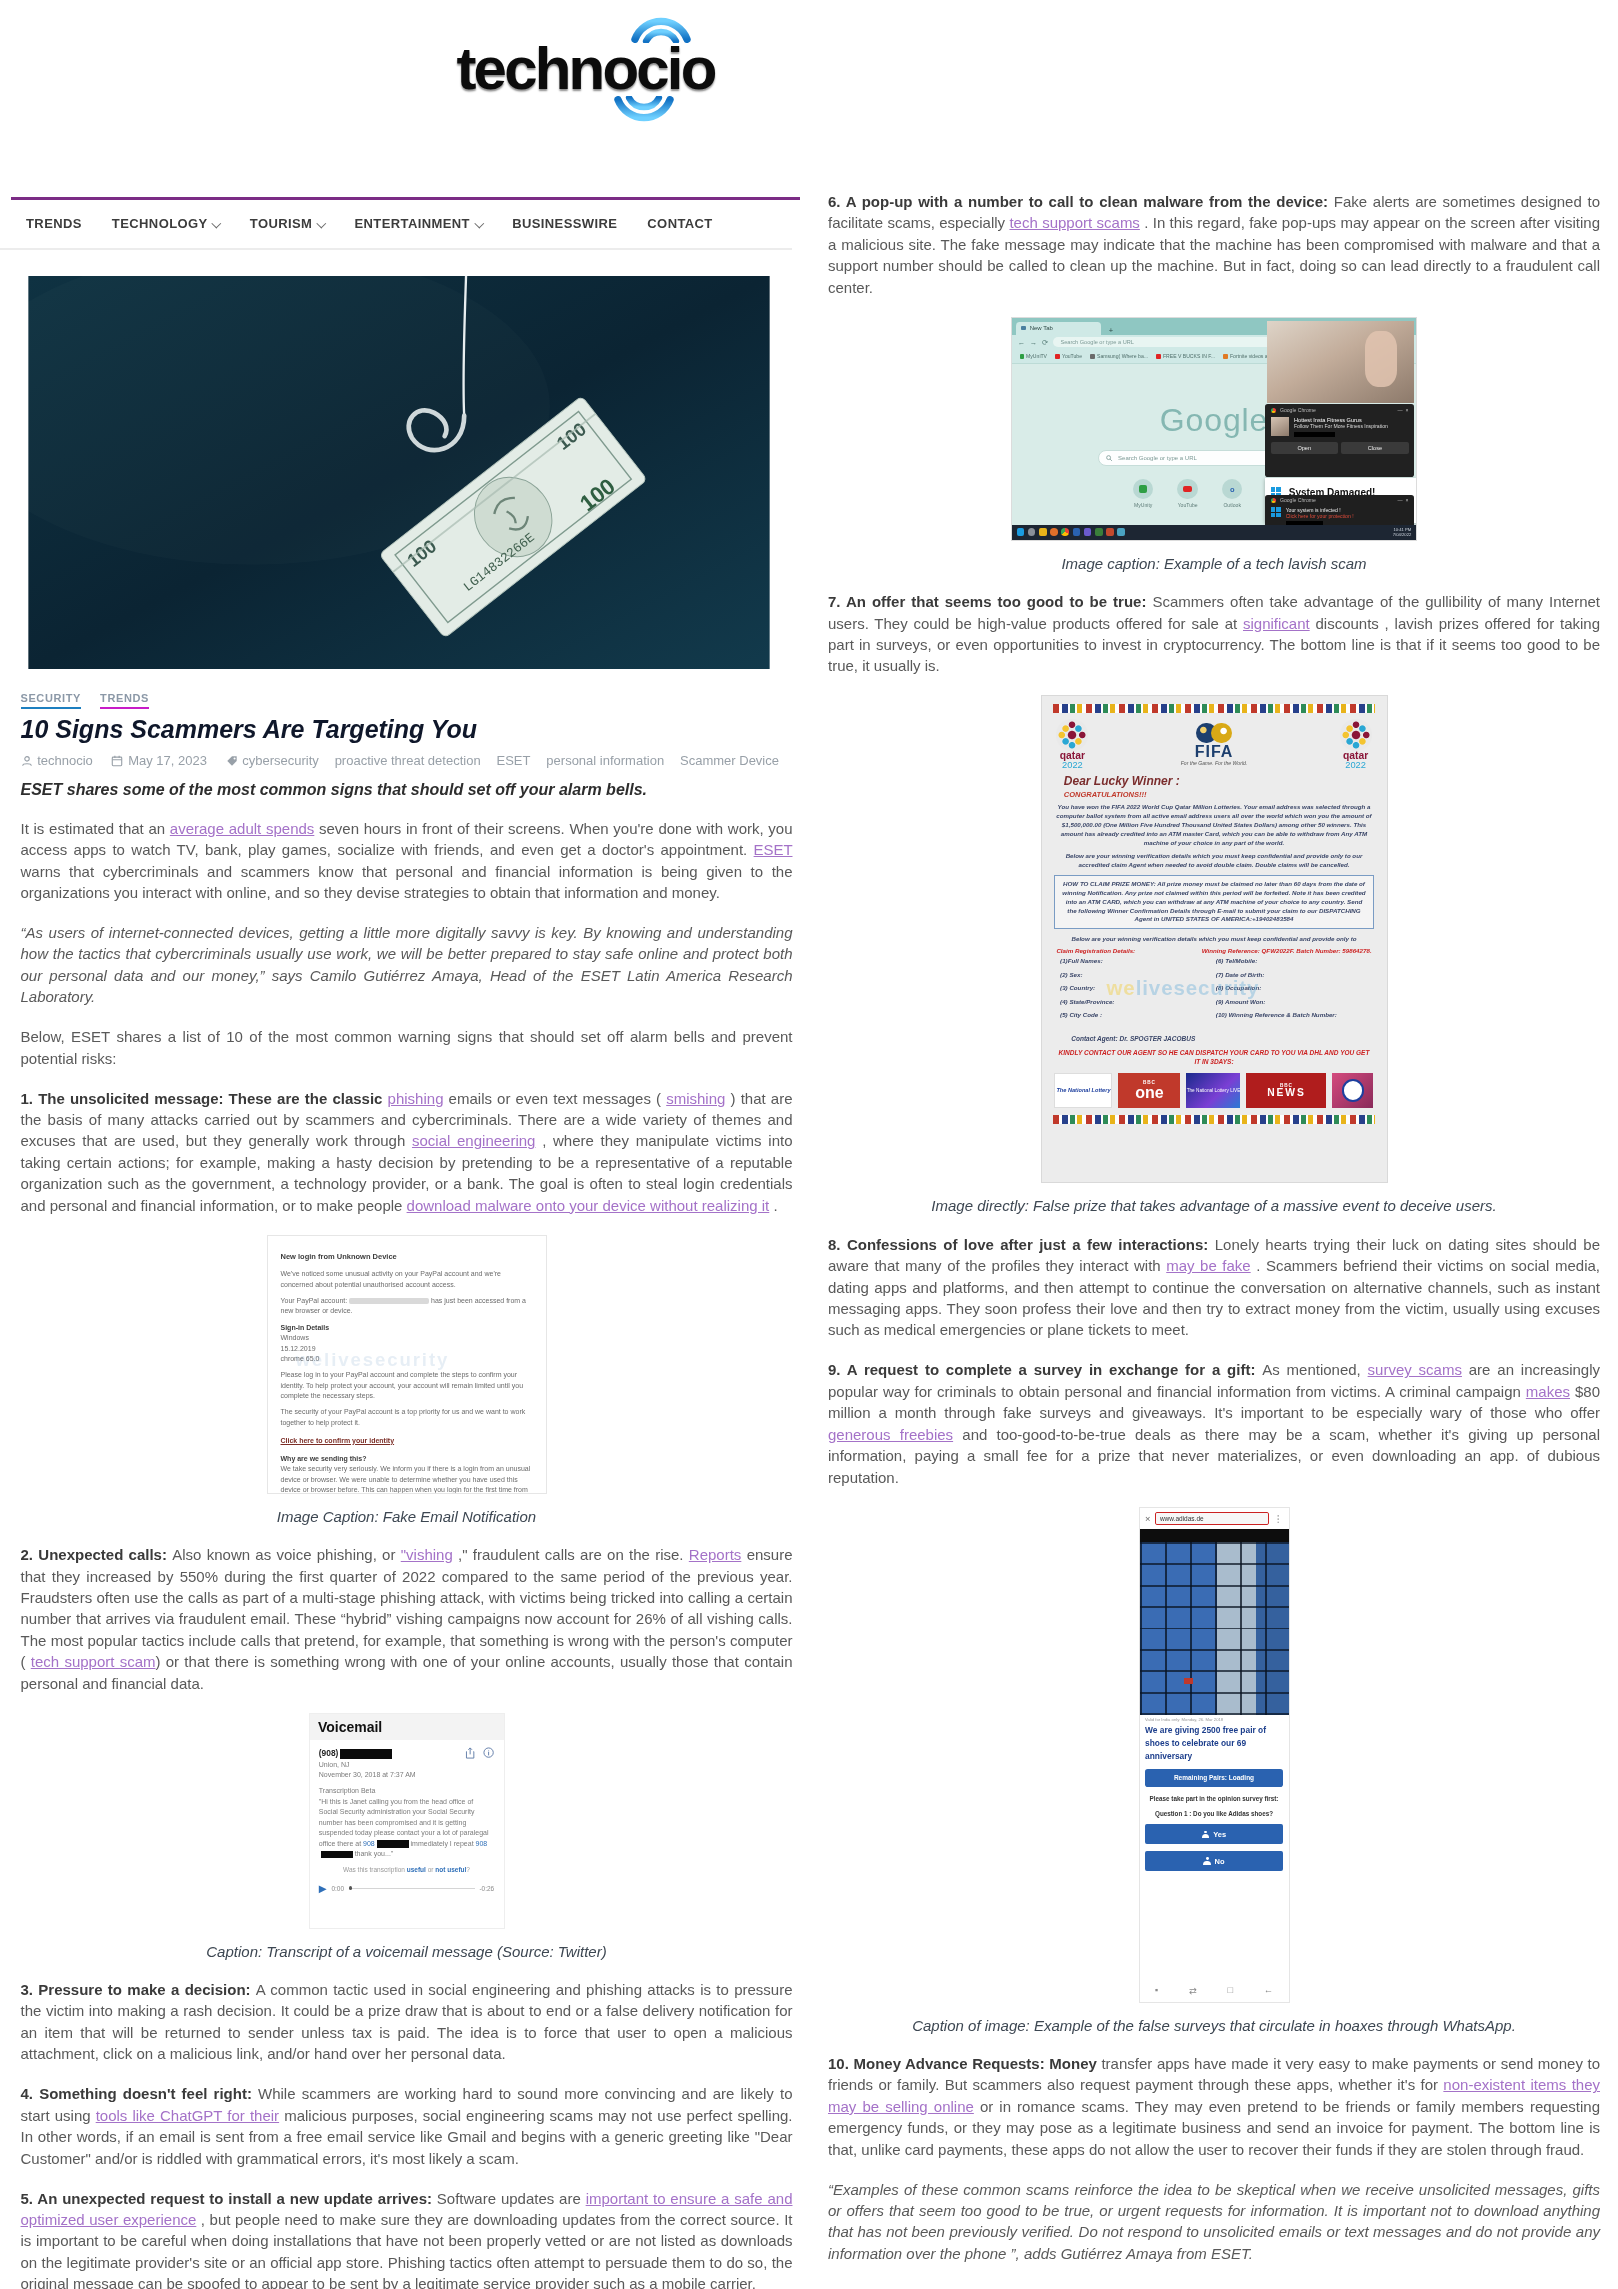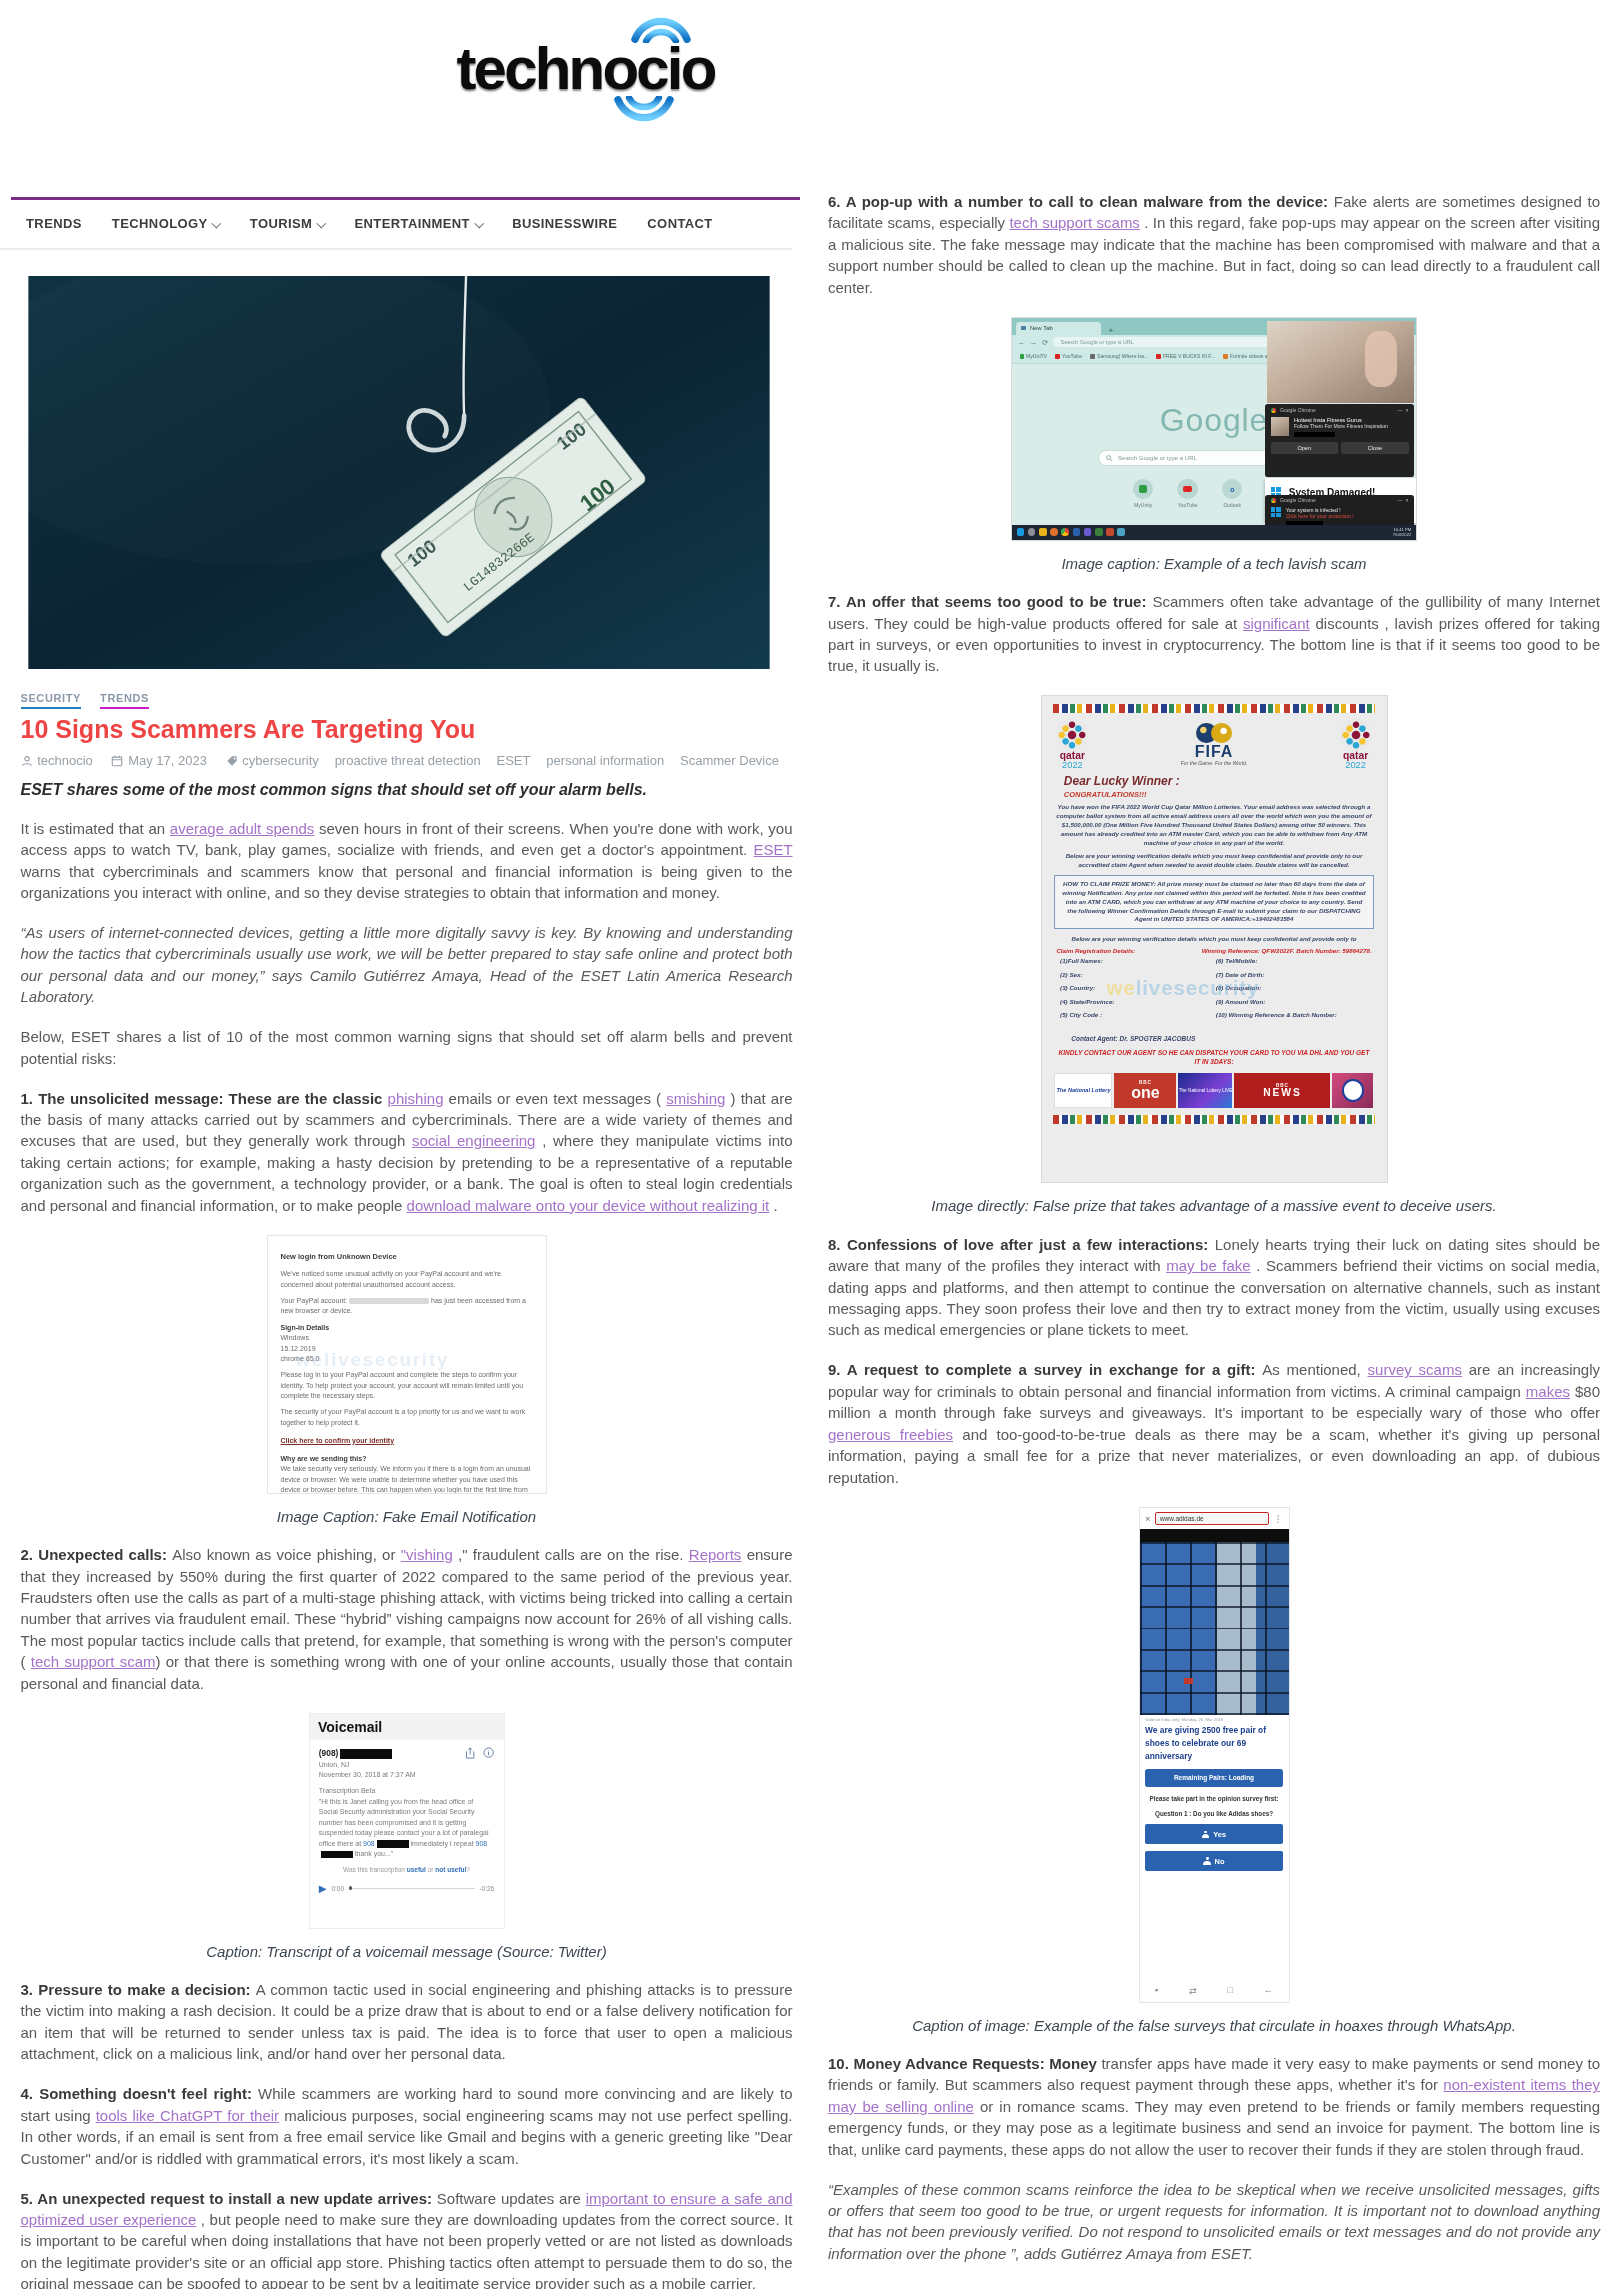--- a/index.html
+++ b/index.html
@@ -34,21 +34,21 @@
   .seg-lead{font-weight:bold;color:#3a3a3a;}
   .seg-italic{font-style:italic;}
   .caption{font-size:15px;line-height:20.5px;font-style:italic;color:#3d4752;
            text-align:center;margin:0 0 17px 0;}
 
   .cats{margin:18.6px 0 5.6px 0;}
   .cat{display:inline-block;font-size:11px;font-weight:700;letter-spacing:0.6px;color:#8b98a7;
        padding-bottom:3.7px;margin-right:15px;}
   .cat-security{border-bottom:2.8px solid #1d7fc0;}
   .cat-trends{border-bottom:2.8px solid #c81cc8;}
-  h1.title{font-size:25px;font-weight:700;color:#ef4444;margin:3.7px 0 9.3px 0;}
+  h1.title{font-size:25px;font-weight:700;color:#0f172a;margin:3.7px 0 9.3px 0;font-style:italic;}
   .meta{display:flex;align-items:center;gap:9.3px;font-size:13px;color:#98a0a8;margin:0 0 13px 0;flex-wrap:nowrap;}
   .meta svg{vertical-align:middle;}
   .meta .mitem{display:flex;align-items:center;gap:4.7px;margin-right:9.3px;white-space:nowrap;}
   .tag{margin-right:11.2px;white-space:nowrap;}
   .deck{font-size:16px;font-weight:700;font-style:italic;color:#2e2e2e;margin:0 0 18.6px 0;}
 
   
   .hero{width:742px;height:393px;margin:0 0 18.6px 7.5px;display:block;}
 
   
@@ -182,21 +182,21 @@
   .fifa .kindly{font-size:6.5px;font-weight:bold;font-style:italic;color:#cc2222;text-align:center;margin:0 5.6px 6.5px 5.6px;line-height:1.4;}
   .fifa-logos{display:flex;justify-content:space-between;align-items:center;margin:0 3.7px 5.6px 3.7px;height:37px;}
   .fl{height:35px;display:flex;align-items:center;justify-content:center;box-sizing:border-box;}
   .fl-nat{width:58px;background:#fff;border:0.9px solid #ddd;color:#1d3f9e;font-size:5.6px;font-weight:bold;
           font-style:italic;text-align:center;line-height:1.2;}
   .fl-one{width:62px;background:#c0392b;color:#fff;flex-direction:column;font-weight:bold;}
   .fl-one .bbc{font-size:4.7px;letter-spacing:0.9px;}
   .fl-one .one{font-size:16px;line-height:1;}
   .fl-live{width:54px;background:linear-gradient(135deg,#1a2a8c,#7a3fd4 60%,#2a7ad4);color:#fff;
            font-size:4.7px;text-align:center;line-height:1.3;}
-  .fl-news{width:96px;background:#b01d1d;color:#fff;flex-direction:column;font-weight:bold;}
+  .fl-news{width:80px;background:#b01d1d;color:#fff;flex-direction:column;font-weight:bold;}
   .fl-news .bbc{font-size:4.7px;letter-spacing:0.9px;}
   .fl-news .news{font-size:10.3px;letter-spacing:1.9px;line-height:1;}
   .fl-ball{width:41px;background:linear-gradient(135deg,#d44b7e,#8a2a5a);}
   .fl-ball i{width:18.6px;height:18.6px;border-radius:50%;background:#fff;border:2.8px solid #1d3f9e;display:block;}
   .fifa-watermark{position:absolute;top:280px;left:65px;font-size:20.5px;font-weight:800;opacity:.35;
                   letter-spacing:0.9px;pointer-events:none;}
   .fifa-watermark .w1{color:#f3c614;}
   .fifa-watermark .w2{color:#58a6d6;}
 
   

